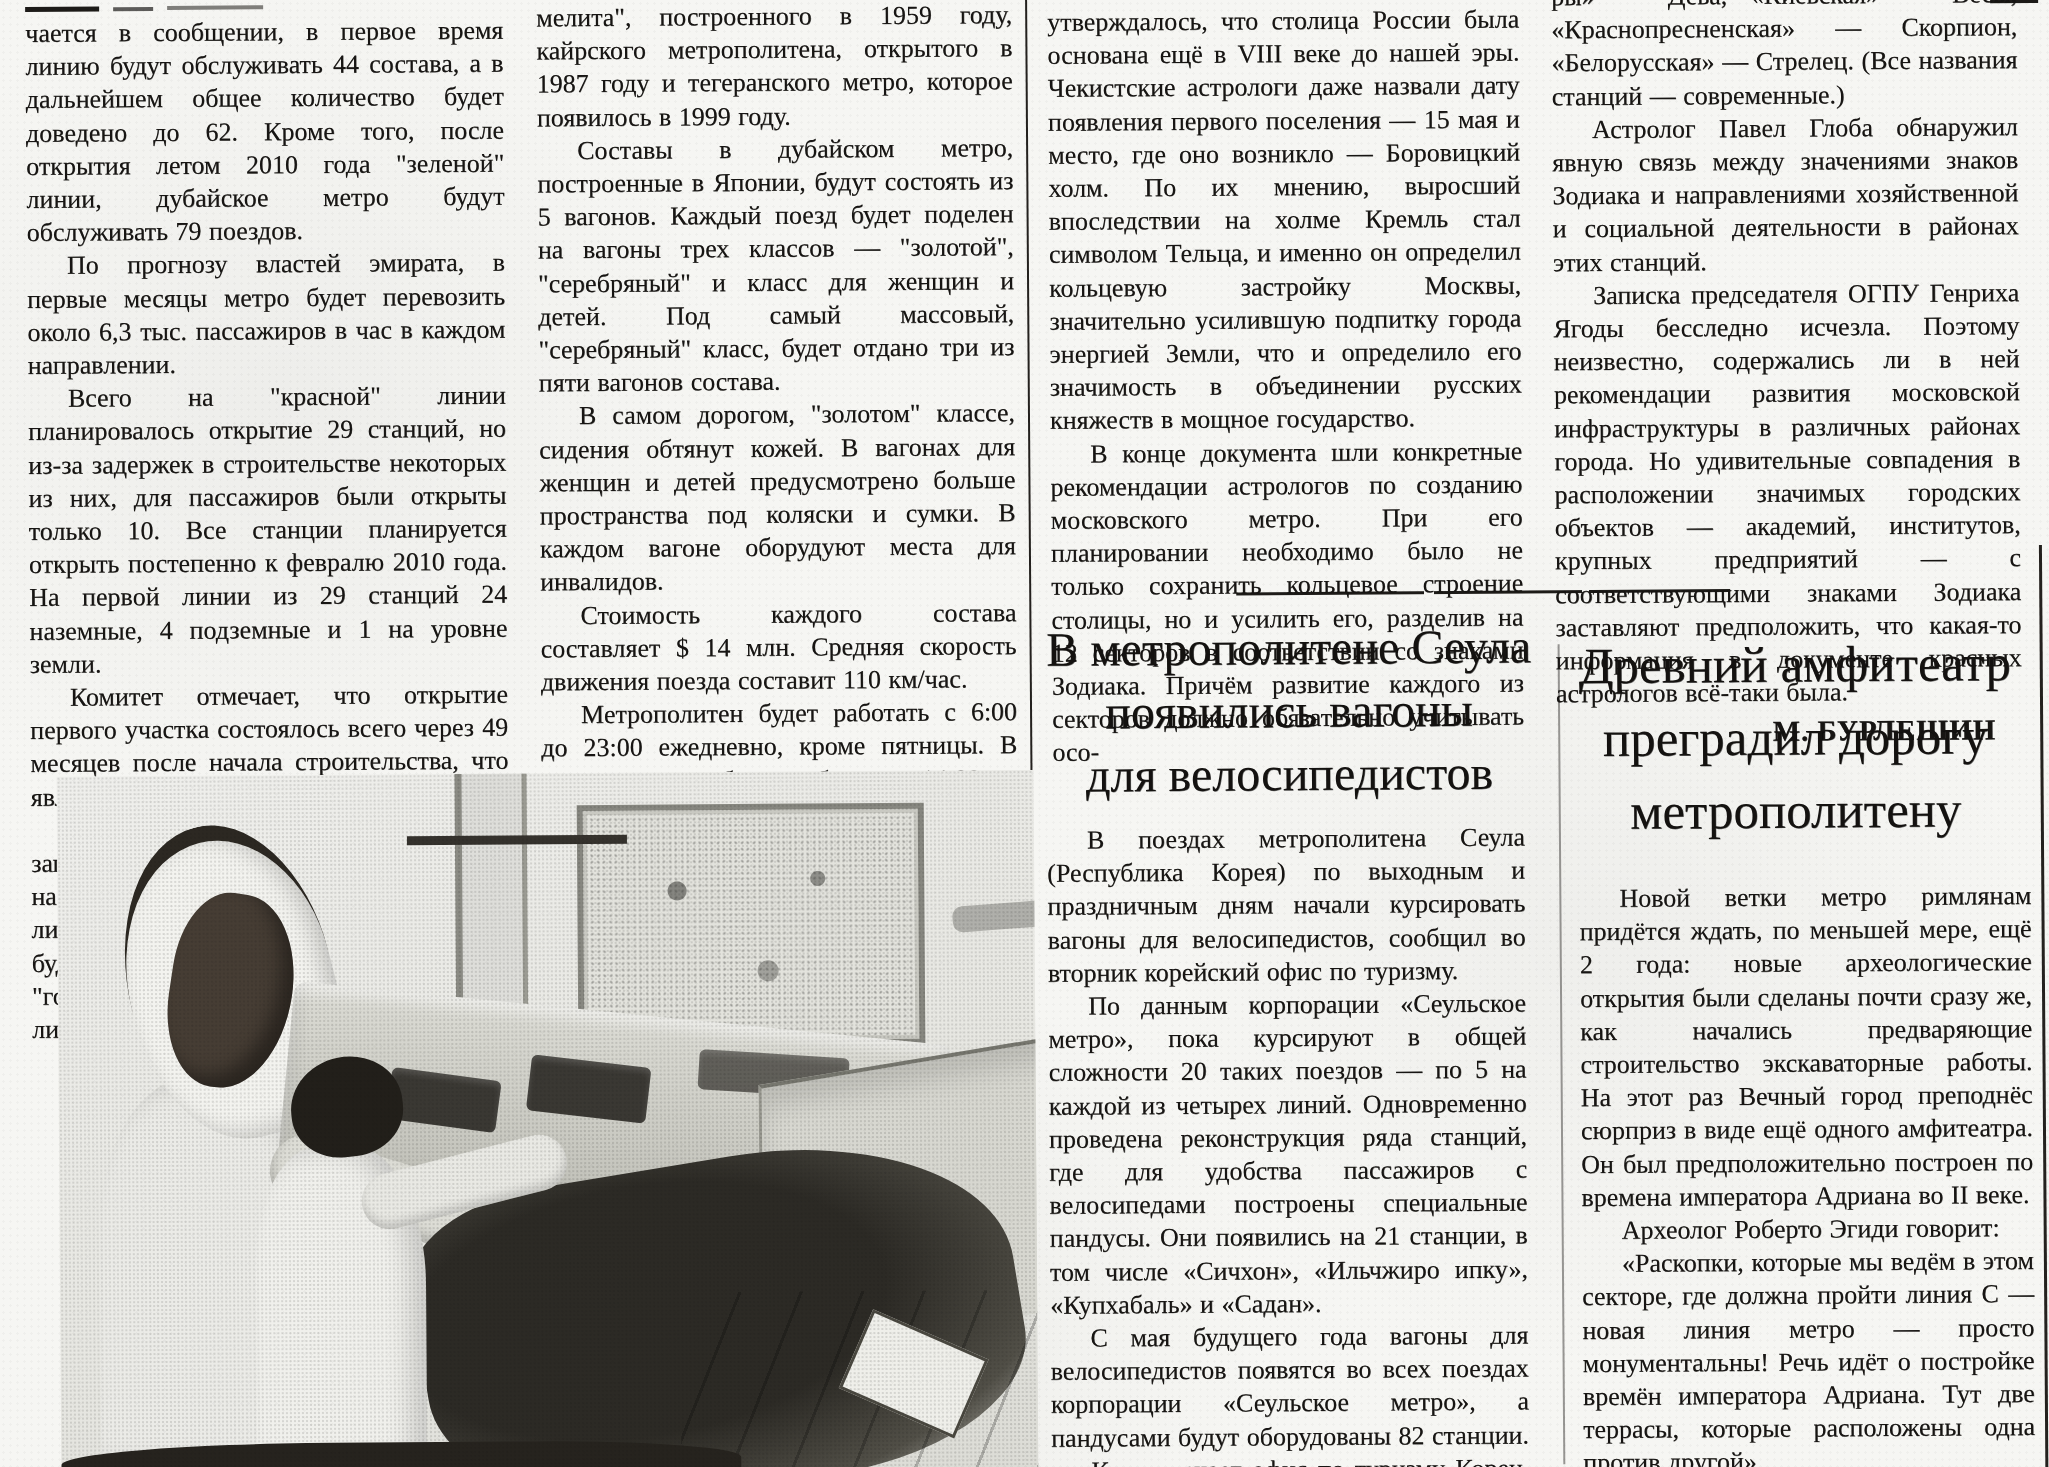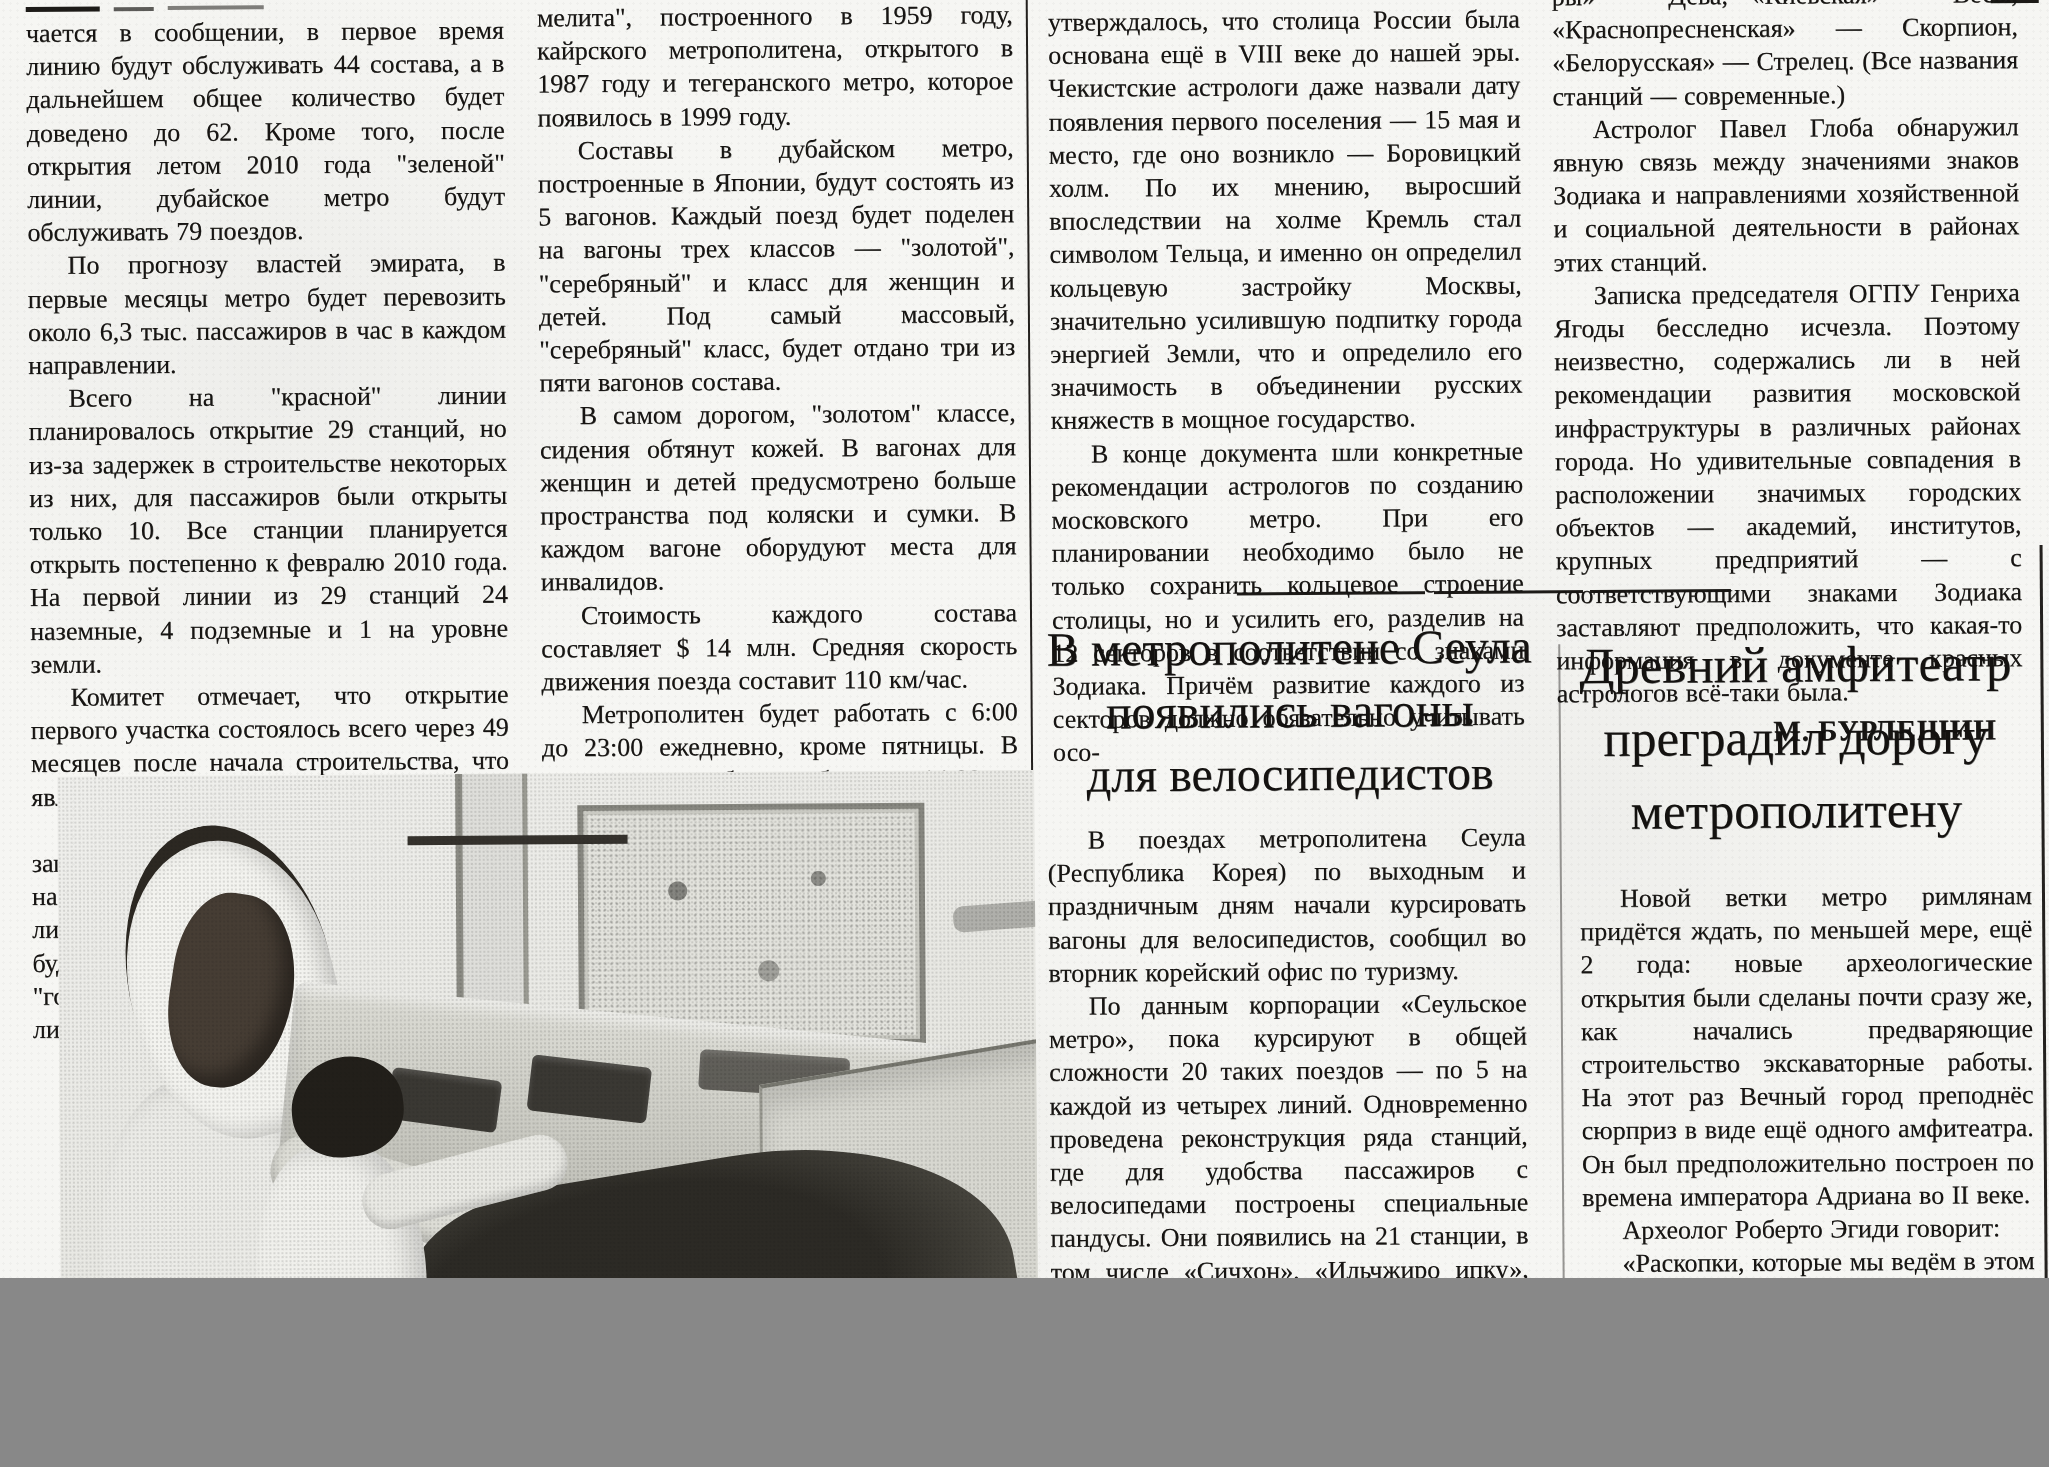--- a/index.html
+++ b/index.html
@@ -1,17 +1,17 @@
 <!DOCTYPE html>
 <html><head>
 <meta charset="utf-8">
 <style>
   html,body{margin:0;padding:0;background:#888;}
   .page{
-    position:relative;width:2049px;height:1278px;overflow:hidden;
+    position:relative;width:2049px;height:1467px;overflow:hidden;
     background:
       radial-gradient(circle at 14% 28%, rgba(0,0,0,.035), transparent 22%),
       radial-gradient(circle at 78% 64%, rgba(0,0,0,.03), transparent 24%),
       radial-gradient(circle at 45% 90%, rgba(0,0,0,.03), transparent 20%),
       #f6f6f3;
     font-family:"Liberation Serif","DejaVu Serif",serif;
     color:#171513;
   }
   .grain{position:absolute;inset:0;pointer-events:none;z-index:40;
     background-image:radial-gradient(rgba(0,0,0,.05) 1px, transparent 1.3px);

